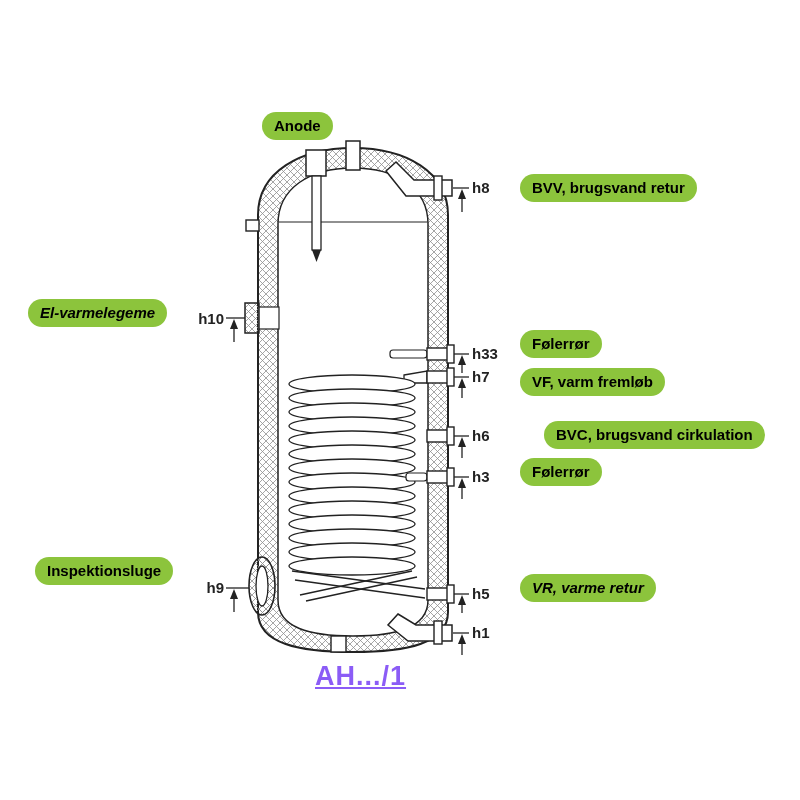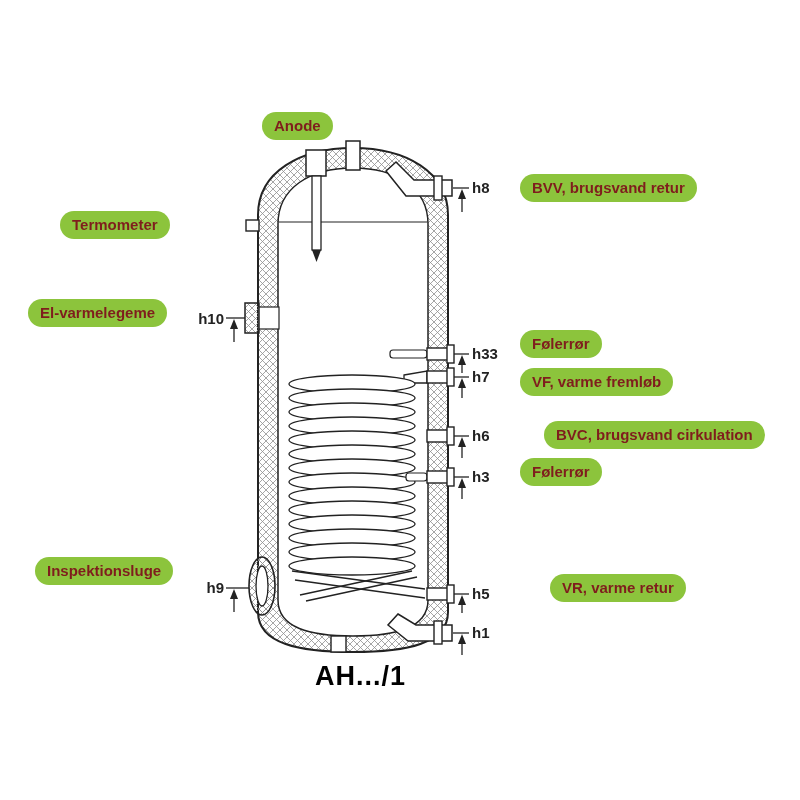--- a/index.html
+++ b/index.html
@@ -8,35 +8,36 @@
     width: 800px;
     height: 800px;
     background: #ffffff;
     font-family: "Liberation Sans", sans-serif;
     overflow: hidden;
   }
   #diagram-svg { position: absolute; left: 0; top: 0; }
   .callout {
     position: absolute;
     background: var(--green, #8cc43c);
-    color: #7f1d1d;
+    color: #000000;
     font: bold 15px/18px "Liberation Sans", sans-serif;
     padding: 5px 12px;
     border-radius: 14px;
     white-space: nowrap;
     box-sizing: border-box;
     height: 28px;
   }
   .model-label {
     position: absolute;
     left: 315px;
     top: 660px;
     font: 600 27px/32px "Liberation Sans", sans-serif;
-    color: #000000;
+    color: #8b5cf6;
     letter-spacing: 1px;
+    text-decoration: underline;
   }
   .dim-text {
     font: 600 15px "Liberation Sans", sans-serif;
     fill: #222222;
   }
 </style>
 </head>
 <body>
 
 <div id="stage">
@@ -164,25 +165,24 @@
     <text class="dim-text" x="472" y="382">h7</text>
     <text class="dim-text" x="472" y="441">h6</text>
     <text class="dim-text" x="472" y="482">h3</text>
     <text class="dim-text" x="472" y="599">h5</text>
     <text class="dim-text" x="472" y="638">h1</text>
     <text class="dim-text" x="224" y="324" text-anchor="end">h10</text>
     <text class="dim-text" x="224" y="593" text-anchor="end">h9</text>
   </svg>
 
   <div class="callout" style="left:262px; top:112px;">Anode</div>
-  <div class="callout" style="left:60px;  top:211px;">Termometer</div>
-  <div class="callout" style="left:28px;  top:299px;">El-varmelegeme</div>
+  <div class="callout" style="left:28px;  top:299px;font-style:italic;">El-varmelegeme</div>
   <div class="callout" style="left:35px;  top:557px;">Inspektionsluge</div>
   <div class="callout" style="left:520px; top:174px;">BVV, brugsvand retur</div>
   <div class="callout" style="left:520px; top:330px;">Følerrør</div>
-  <div class="callout" style="left:520px; top:368px;">VF, varme fremløb</div>
+  <div class="callout" style="left:520px; top:368px;">VF, varm fremløb</div>
   <div class="callout" style="left:544px; top:421px;">BVC, brugsvand cirkulation</div>
   <div class="callout" style="left:520px; top:458px;">Følerrør</div>
-  <div class="callout" style="left:550px; top:574px;">VR, varme retur</div>
+  <div class="callout" style="left:520px; top:574px;font-style:italic;">VR, varme retur</div>
 
   <div class="model-label">AH.../1</div>
 
 </div>
 
 </body></html>

